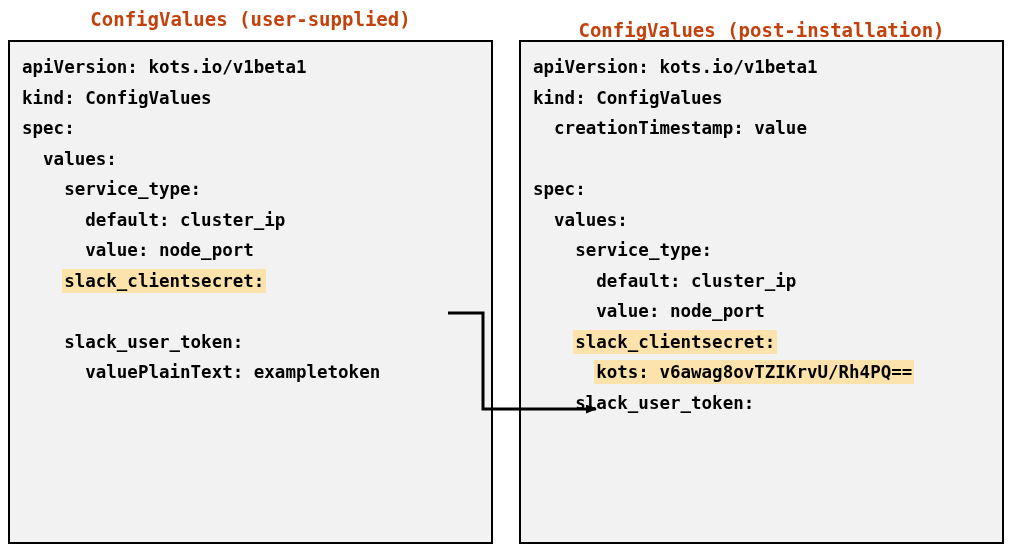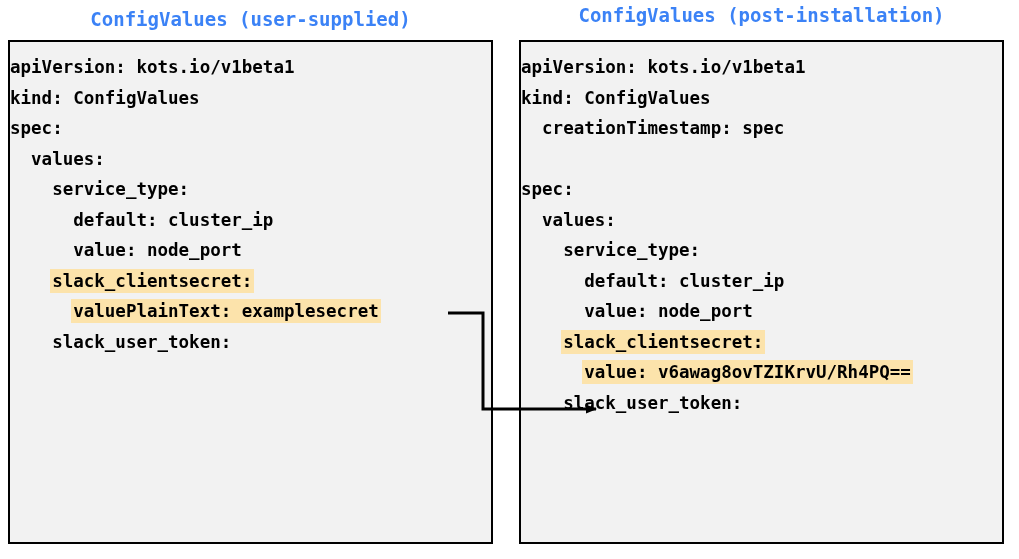--- a/index.html
+++ b/index.html
@@ -20,27 +20,27 @@
     position: absolute;
     inset: 0;
   }
 
   
   .panel-title {
     position: absolute;
     font-family: "DejaVu Sans Mono", "Liberation Mono", monospace;
     font-size: 19px;
     font-weight: bold;
-    color: #3b82f6;
+    color: #c2410c;
     letter-spacing: 0px;
     white-space: pre;
     text-align: center;
   }
   #title-left  { left: 8px;   top: 8px;  width: 485px; }
-  #title-right { left: 519px; top: 4px;  width: 485px; }
+  #title-right { left: 519px; top: 19px;  width: 485px; }
 
   
   .panel {
     position: absolute;
     background: #f2f2f2;
     border: 2px solid #000000;
     box-sizing: border-box;
     overflow: hidden;
   }
   #panel-left  { left: 8px;   top: 40px; width: 485px; height: 504px; }
@@ -53,20 +53,21 @@
 
   .code-line {
     display: block;
     height: 30.5px;
     line-height: 30.5px;
     font-family: "DejaVu Sans Mono", "Liberation Mono", monospace;
     font-size: 17.5px;
     font-weight: bold;
     color: #000000;
     white-space: pre;
+    padding-left: 12px;
   }
   .code-line > .seg {
     white-space: pre;
   }
   .code-line.hl > .seg {
     background: #fce3ab;
     box-shadow: 0 0 0 2px #fce3ab;
     margin-top: 12px;
   }
 
@@ -90,41 +91,41 @@
   <div class="panel" id="panel-left">
     <div class="code-block" id="code-left">
         <div class="code-line"><span></span><span class="seg">apiVersion: kots.io/v1beta1</span></div>
         <div class="code-line"><span></span><span class="seg">kind: ConfigValues</span></div>
         <div class="code-line"><span></span><span class="seg">spec:</span></div>
         <div class="code-line"><span>  </span><span class="seg">values:</span></div>
         <div class="code-line"><span>    </span><span class="seg">service_type:</span></div>
         <div class="code-line"><span>      </span><span class="seg">default: cluster_ip</span></div>
         <div class="code-line"><span>      </span><span class="seg">value: node_port</span></div>
         <div class="code-line hl"><span>    </span><span class="seg">slack_clientsecret:</span></div>
-        <div class="code-line hl"><span>      </span><span class="seg">valuePlainText: examplesecret</span></div>
+        <div class="code-line hl"><span>      </span></div>
         <div class="code-line"><span>    </span><span class="seg">slack_user_token:</span></div>
-        <div class="code-line"><span>      </span></div>
+        <div class="code-line"><span>      </span><span class="seg">valuePlainText: exampletoken</span></div>
       </div>
   </div>
 
   <div class="panel-title" id="title-right">ConfigValues (post-installation)</div>
 
   <div class="panel" id="panel-right">
     <div class="code-block" id="code-right">
         <div class="code-line"><span></span><span class="seg">apiVersion: kots.io/v1beta1</span></div>
         <div class="code-line"><span></span><span class="seg">kind: ConfigValues</span></div>
-        <div class="code-line"><span>  </span><span class="seg">creationTimestamp: spec</span></div>
+        <div class="code-line"><span>  </span><span class="seg">creationTimestamp: value</span></div>
         <div class="code-line"><span>  </span></div>
         <div class="code-line"><span></span><span class="seg">spec:</span></div>
         <div class="code-line"><span>  </span><span class="seg">values:</span></div>
         <div class="code-line"><span>    </span><span class="seg">service_type:</span></div>
         <div class="code-line"><span>      </span><span class="seg">default: cluster_ip</span></div>
         <div class="code-line"><span>      </span><span class="seg">value: node_port</span></div>
         <div class="code-line hl"><span>    </span><span class="seg">slack_clientsecret:</span></div>
-        <div class="code-line hl"><span>      </span><span class="seg">value: v6awag8ovTZIKrvU/Rh4PQ==</span></div>
+        <div class="code-line hl"><span>      </span><span class="seg">kots: v6awag8ovTZIKrvU/Rh4PQ==</span></div>
         <div class="code-line"><span>    </span><span class="seg">slack_user_token:</span></div>
         <div class="code-line"><span>      </span></div>
       </div>
   </div>
 
   <svg id="connector" viewBox="0 0 1019 559">
     <defs>
       <marker id="arrowhead" markerWidth="11" markerHeight="9" refX="10" refY="4.5" orient="auto" markerUnits="userSpaceOnUse">
         <path d="M0,0 L11,4.5 L0,9 z" fill="#000000"></path>
       </marker>

